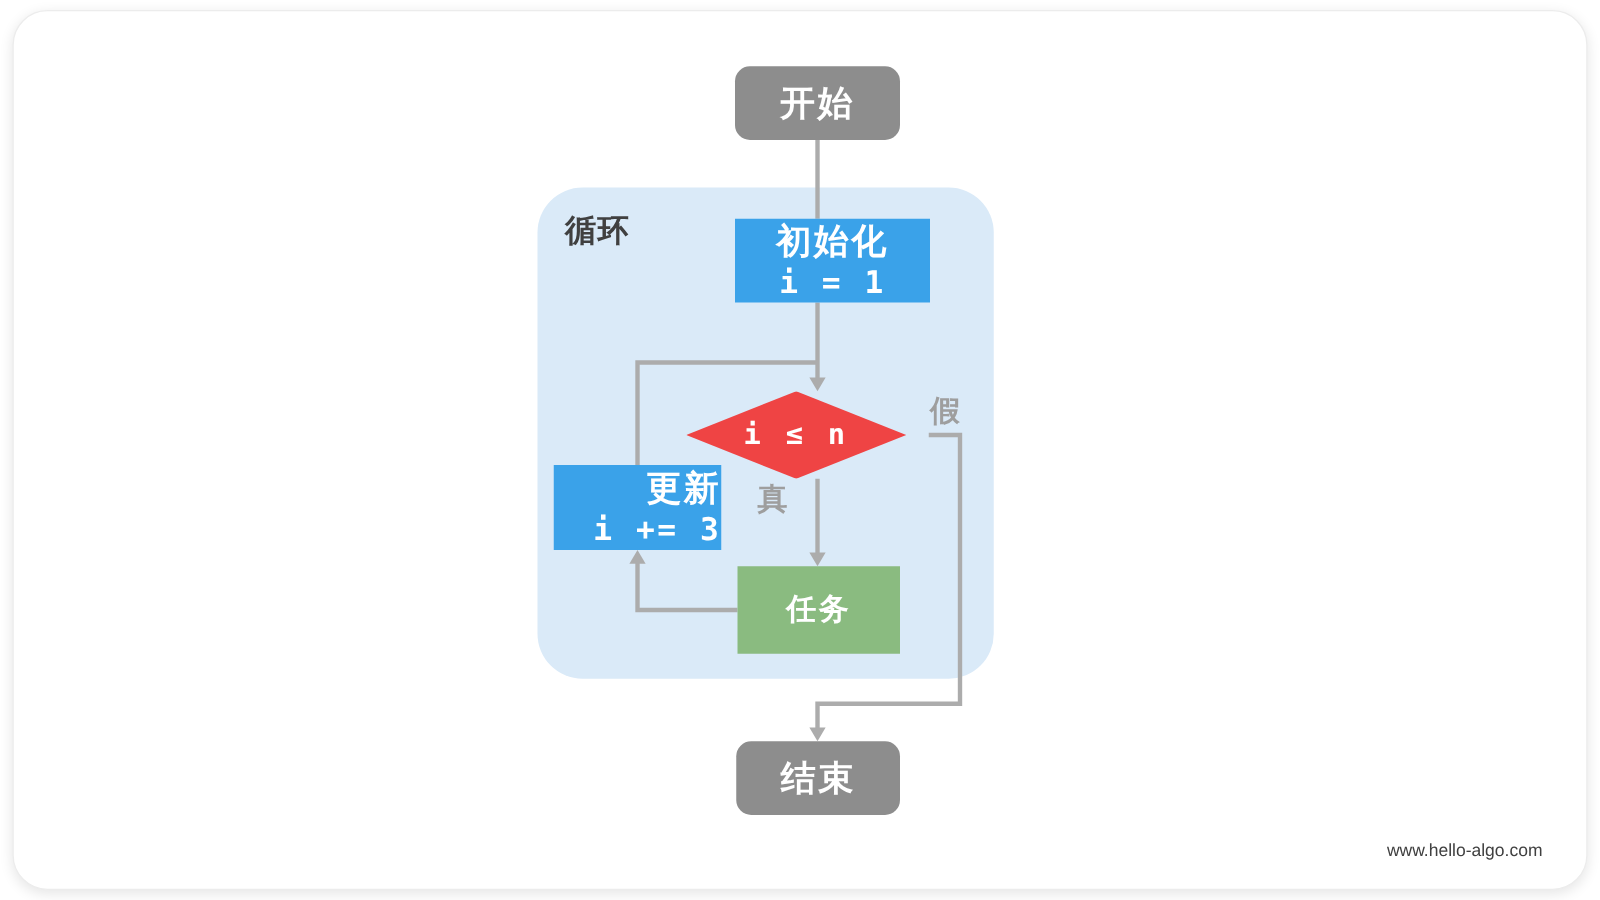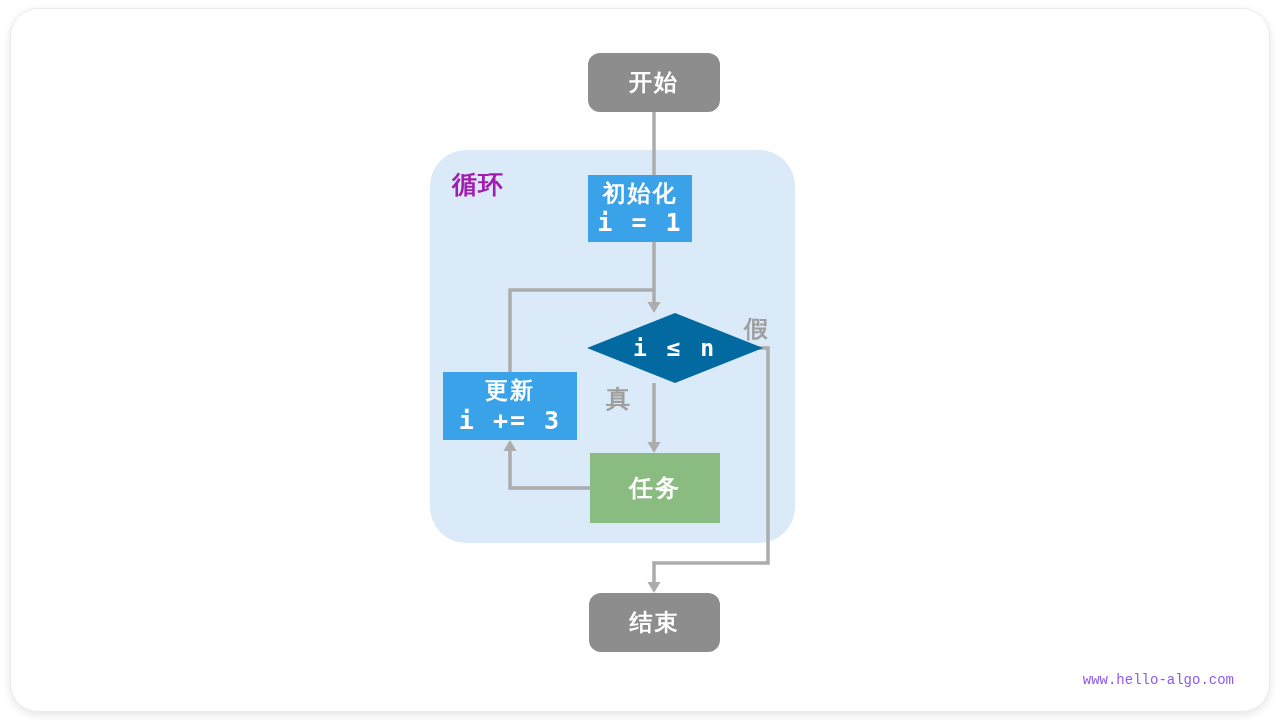--- a/index.html
+++ b/index.html
@@ -31,70 +31,70 @@
     width: 365px; height: 393px;
     background: #daeaf8;
     border-radius: 36px;
     z-index: 1;
   }
   .loop-label {
     position: absolute;
     left: 452px; top: 168px;
     font-size: 25px;
     font-weight: bold;
-    color: #a21caf;
+    color: #404040;
     z-index: 3;
     letter-spacing: 1px;
   }
   svg.connectors {
     position: absolute;
     left: 0; top: 0;
     z-index: 2;
   }
   .node {
     position: absolute;
     display: flex;
     flex-direction: column;
     align-items: center;
     justify-content: center;
     color: #ffffff;
     z-index: 3;
     box-sizing: border-box;
     text-align: center;
   }
   .node .cjk {
-    font-size: 23px;
+    font-size: 28px;
     font-weight: 600;
     letter-spacing: 2px;
     line-height: 1.25;
   }
   .node .code {
     font-family: "DejaVu Sans Mono", monospace;
     font-size: 25px;
     font-weight: bold;
     letter-spacing: 2px;
     line-height: 1.25;
   }
   .node-gray {
     background: #8d8d8d;
     border-radius: 12px;
   }
   .node-blue { background: #3aa2e9; }
   .node-green { background: #8abb80; }
   .node-start { left: 588px; top: 53px;  width: 132px; height: 59px; }
   .node-end   { left: 589px; top: 593px; width: 131px; height: 59px; }
-  .node-init  { left: 588px; top: 175px; width: 104px; height: 67px; }
-  .node-update{ left: 443px; top: 372px; width: 134px; height: 68px; }
+  .node-init  { left: 588px; top: 175px; width: 156px; height: 67px; }
+  .node-update{ left: 443px; top: 372px; width: 134px; height: 68px; align-items: flex-end; }
   .node-task  { left: 590px; top: 453px; width: 130px; height: 70px; }
   .node-task .cjk { font-size: 24px; }
   .diamond {
     position: absolute;
-    left: 587px; top: 313px;
+    left: 549px; top: 313px;
     width: 176px; height: 70px;
-    background: #0369a1;
+    background: #ef4444;
     clip-path: polygon(50% 0, 100% 50%, 50% 100%, 0 50%);
     display: flex;
     align-items: center;
     justify-content: center;
     z-index: 3;
   }
   .diamond .code {
     font-family: "DejaVu Sans Mono", monospace;
     font-size: 23px;
     font-weight: bold;
@@ -106,23 +106,23 @@
     font-size: 24px;
     font-weight: bold;
     color: #9e9e9e;
     z-index: 3;
   }
   .edge-label-true  { left: 606px; top: 383px; }
   .edge-label-false { left: 744px; top: 313px; }
   .watermark {
     position: absolute;
     right: 46px; top: 672px;
-    font-family: Liberation Mono, monospace;
+    font-family: Liberation Sans, sans-serif;
     font-size: 14px;
-    color: #8b5cf6;
+    color: #404040;
     z-index: 3;
   }
 </style>
 </head>
 <body>
 
 <div class="stage">
 
   <div class="card"></div>
 

